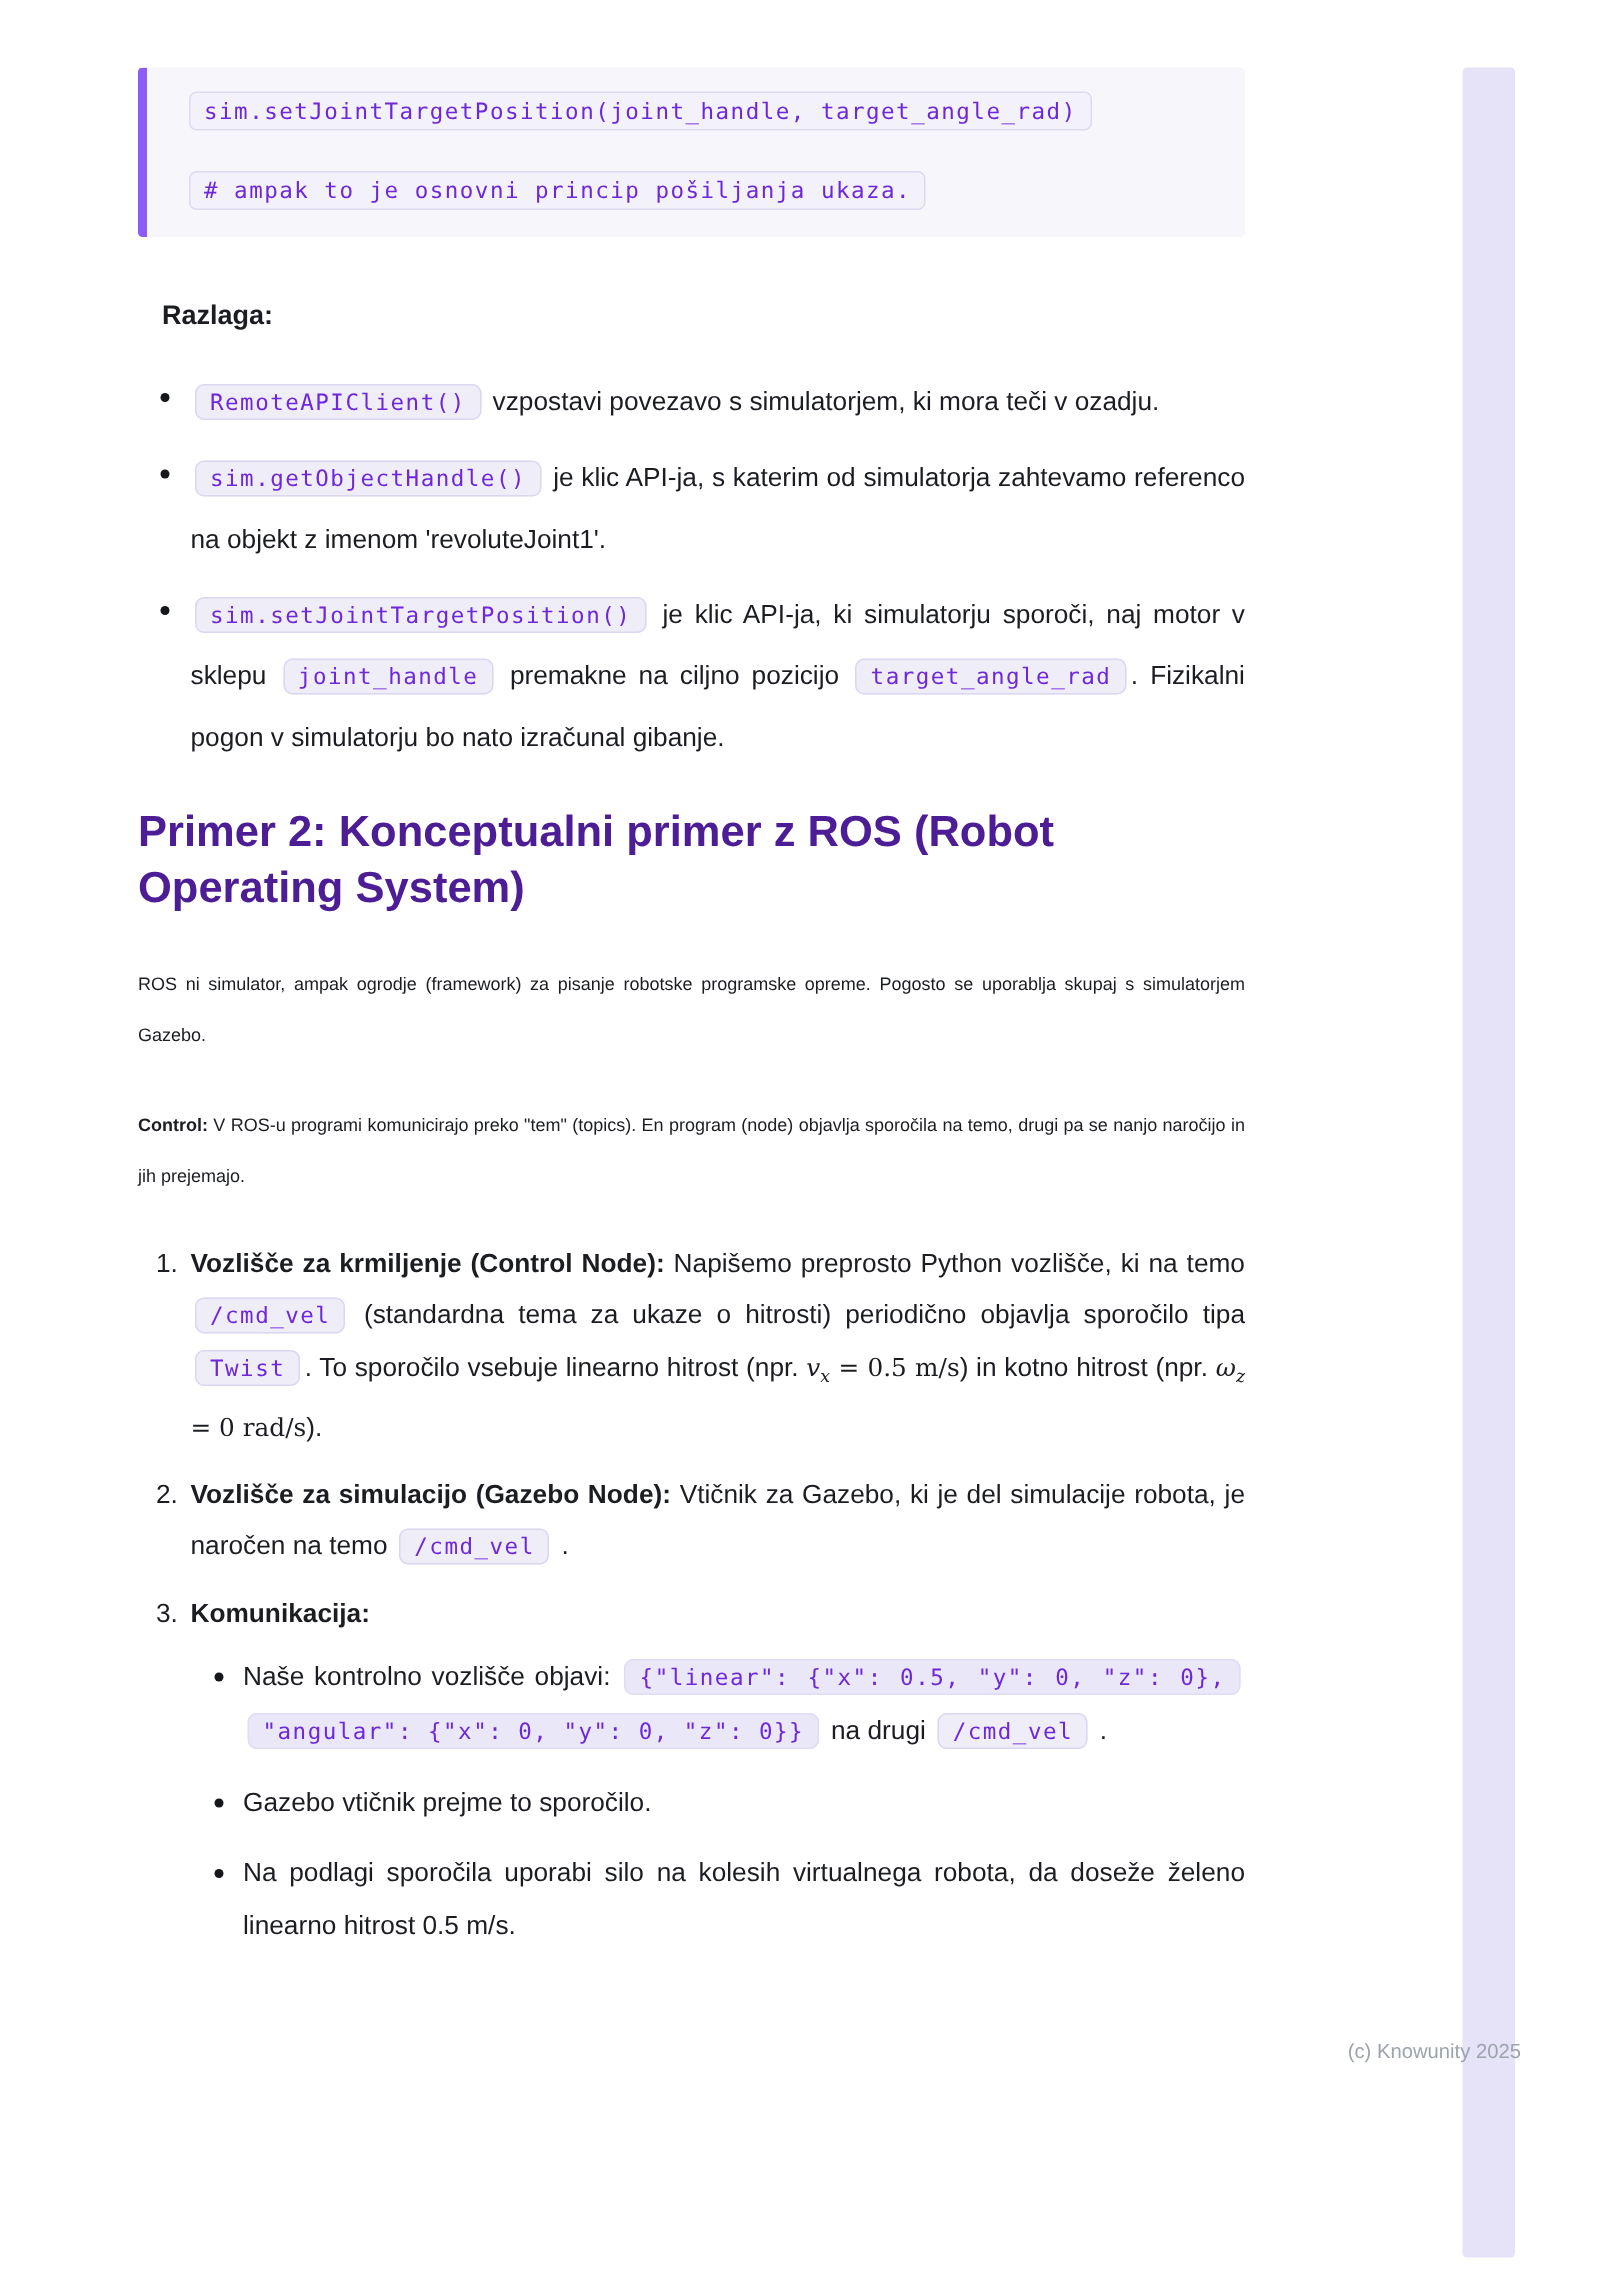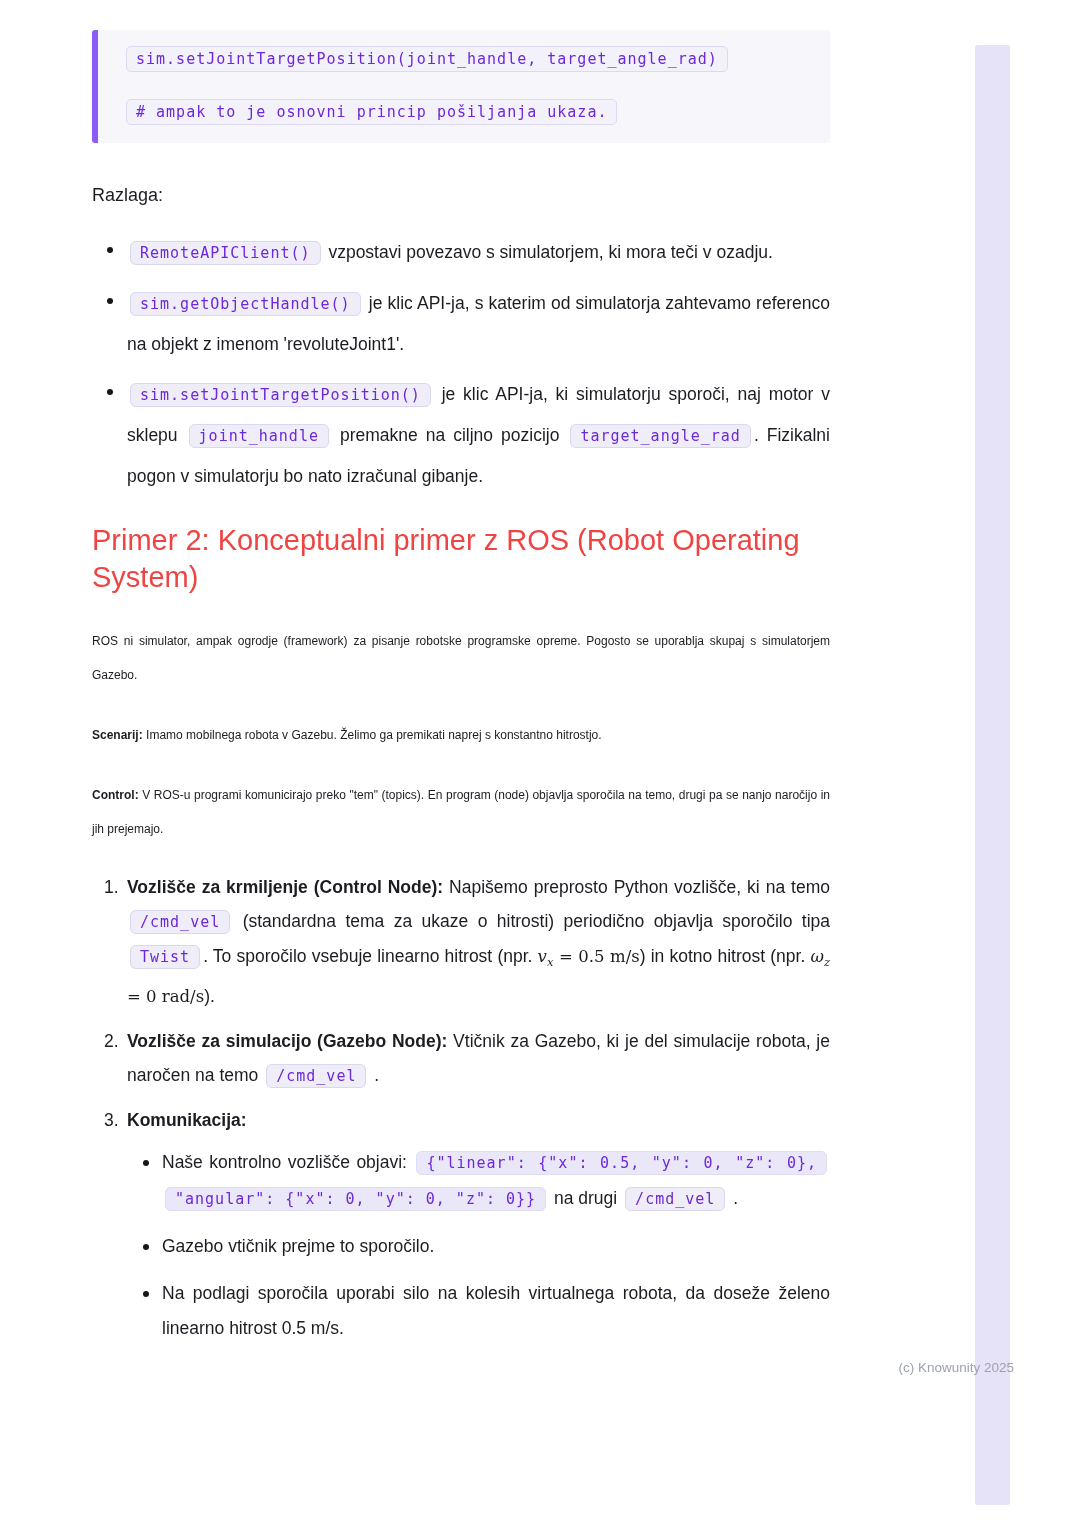--- a/index.html
+++ b/index.html
@@ -7,21 +7,21 @@
   body {
     background: #ffffff;
     font-family: "Liberation Sans", sans-serif;
     color: #1b1d22;
     position: relative;
     overflow: hidden;
   }
   .content {
     position: absolute;
     left: 92px;
-    top: 30px;
+    top: 45px;
     width: 738px;
   }
 
   
   .code-block {
     background: #f7f6fb;
     border-left: 6px solid #8b5cf6;
     border-radius: 3px;
     padding: 16px 22px 18px 28px;
     margin-bottom: 42px;
@@ -35,29 +35,29 @@
     background: #f3f1fa;
     border: 1px solid #ded9f2;
     border-radius: 5px;
     padding: 3px 9px;
     margin-bottom: 27px;
     white-space: nowrap;
   }
   .code-line:last-child { margin-bottom: 0; }
 
   
-  .bold-head { font-size: 18px; font-weight: 400; margin-bottom: 26px; }
+  .bold-head { font-size: 18px; font-weight: 700; margin-bottom: 26px; margin-left: 16px; }
   .para { font-size: 12px; line-height: 34px; text-align: justify; margin-bottom: 26px; }
   .b { font-weight: 700; }
 
   h2.section-heading {
-    color: #ef4444;
+    color: #4c1d95;
     font-size: 29px;
     line-height: 37px;
-    font-weight: 400;
+    font-weight: 700;
     margin: 26px 0 28px 0;
   }
 
   
   .chip {
     font-family: "DejaVu Sans Mono", monospace;
     font-size: 15px;
     letter-spacing: 1px;
     color: #6d28d9;
     background: #efedf8;
@@ -161,24 +161,20 @@
         <span>premakne na ciljno pozicijo</span>
         <span class="chip">target_angle_rad</span><span>. Fizikalni pogon v simulatorju bo nato izračunal gibanje.</span>
       </div>
     </li>
   </ul>
 
   <h2 class="section-heading">Primer 2: Konceptualni primer z ROS (Robot Operating System)</h2>
 
   <p class="para">ROS ni simulator, ampak ogrodje (framework) za pisanje robotske programske opreme. Pogosto se uporablja skupaj s simulatorjem Gazebo.</p>
 
-  <p class="para">
-    <span class="b">Scenarij:</span>
-    <span>Imamo mobilnega robota v Gazebu. Želimo ga premikati naprej s konstantno hitrostjo.</span>
-  </p>
 
   <p class="para">
     <span class="b">Control:</span>
     <span>V ROS-u programi komunicirajo preko "tem" (topics). En program (node) objavlja sporočila na temo, drugi pa se nanjo naročijo in jih prejemajo.</span>
   </p>
 
   <div class="olist">
 
     <div class="oli">
       <span class="num">1.</span>

